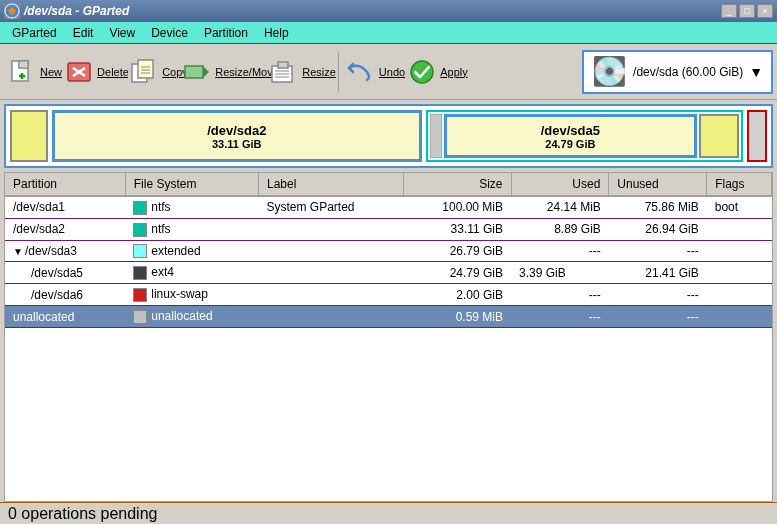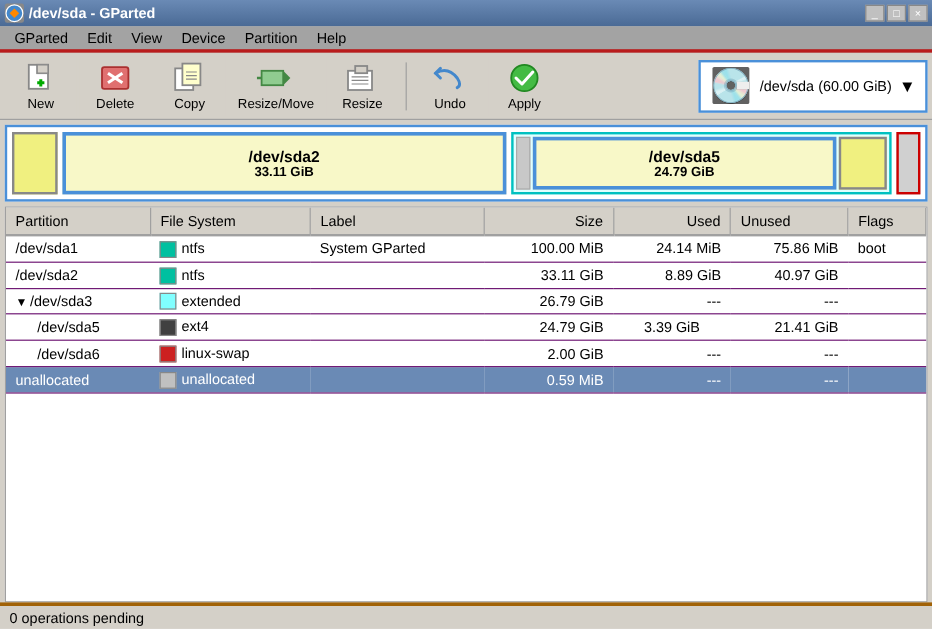--- a/index.html
+++ b/index.html
@@ -21,20 +21,21 @@
       align-items: center;
       justify-content: space-between;
       padding: 2px 4px;
       height: 22px;
       flex-shrink: 0;
     }
     #titlebar-left {
       display: flex;
       align-items: center;
       gap: 4px;
+      font-style: italic;
     }
     #titlebar-icon {
       width: 16px;
       height: 16px;
       background: #888;
       border-radius: 2px;
     }
     #titlebar-title {
       font-size: 12px;
       font-weight: bold;
@@ -49,56 +50,57 @@
       background: #c0c0c0;
       border: 1px solid #888;
       font-size: 9px;
       display: flex;
       align-items: center;
       justify-content: center;
       cursor: pointer;
     }
     
     #menubar {
-      background: #a3a3a3;
+      background: #5eead4;
       display: flex;
       align-items: center;
       padding: 2px 4px;
       height: 22px;
       flex-shrink: 0;
-      border-bottom: 3px solid #b91c1c;
+      border-bottom: 1px solid #b91c1c;
     }
     .menu-item {
       padding: 2px 8px;
       cursor: pointer;
       font-size: 12px;
     }
     
     #toolbar {
       background: #d4d0c8;
       display: flex;
       align-items: center;
       padding: 2px 4px;
       height: 56px;
       flex-shrink: 0;
       border-bottom: 1px solid #a0a0a0;
       gap: 2px;
     }
     .toolbar-btn {
       display: flex;
-      flex-direction: column;
+      flex-direction: row;
       align-items: center;
       justify-content: center;
       width: 60px;
       height: 50px;
       background: #d4d0c8;
       border: 1px solid transparent;
       cursor: pointer;
       font-size: 11px;
       gap: 2px;
+      text-decoration: underline;
     }
     .toolbar-sep {
       width: 1px;
       height: 40px;
       background: #a0a0a0;
       margin: 0 4px;
     }
     .toolbar-icon {
       width: 32px;
       height: 28px;
@@ -205,23 +207,23 @@
       width: 14px;
       height: 14px;
       vertical-align: middle;
       margin-right: 4px;
       border: 1px solid #888;
     }
     .tree-icon { font-size: 10px; margin-right: 2px; }
     
     #statusbar {
       background: #d4d0c8;
-      border-top: 3px solid #a16207;
+      border-top: 1px solid #a16207;
       padding: 2px 8px;
-      font-size: 12px;
+      font-size: 16px;
       height: 22px;
       flex-shrink: 0;
       display: flex;
       align-items: center;
     }
   </style>
 </head>
 <body>
 
 <div id="titlebar">
@@ -389,38 +391,38 @@
           <td style="text-align: right;">24.14 MiB</td>
           <td style="text-align: right;">75.86 MiB</td>
           <td>boot</td>
         </tr>
         <tr>
           <td>/dev/sda2</td>
           <td><span class="fs-color" style="background-color: rgb(0, 192, 160);"></span>ntfs</td>
           <td></td>
           <td style="text-align: right;">33.11 GiB</td>
           <td style="text-align: right;">8.89 GiB</td>
-          <td style="text-align: right;">40.97 GiB</td>
+          <td style="text-align: right;">26.94 GiB</td>
           <td></td>
         </tr>
         <tr>
           <td><span class="tree-icon">▼</span>/dev/sda3</td>
           <td><span class="fs-color" style="background-color: rgb(128, 255, 255);"></span>extended</td>
           <td></td>
           <td style="text-align: right;">26.79 GiB</td>
           <td style="text-align: right;">---</td>
           <td style="text-align: right;">---</td>
           <td></td>
         </tr>
         <tr>
           <td><span style="padding-left:18px;">/dev/sda5</span></td>
           <td><span class="fs-color" style="background-color: rgb(64, 64, 64);"></span>ext4</td>
           <td></td>
           <td style="text-align: right;">24.79 GiB</td>
-          <td style="text-align: center;">3.39 GiB</td>
+          <td style="text-align: left;">3.39 GiB</td>
           <td style="text-align: right;">21.41 GiB</td>
           <td></td>
         </tr>
         <tr>
           <td><span style="padding-left:18px;">/dev/sda6</span></td>
           <td><span class="fs-color" style="background-color: rgb(204, 32, 32);"></span>linux-swap</td>
           <td></td>
           <td style="text-align: right;">2.00 GiB</td>
           <td style="text-align: right;">---</td>
           <td style="text-align: right;">---</td>

